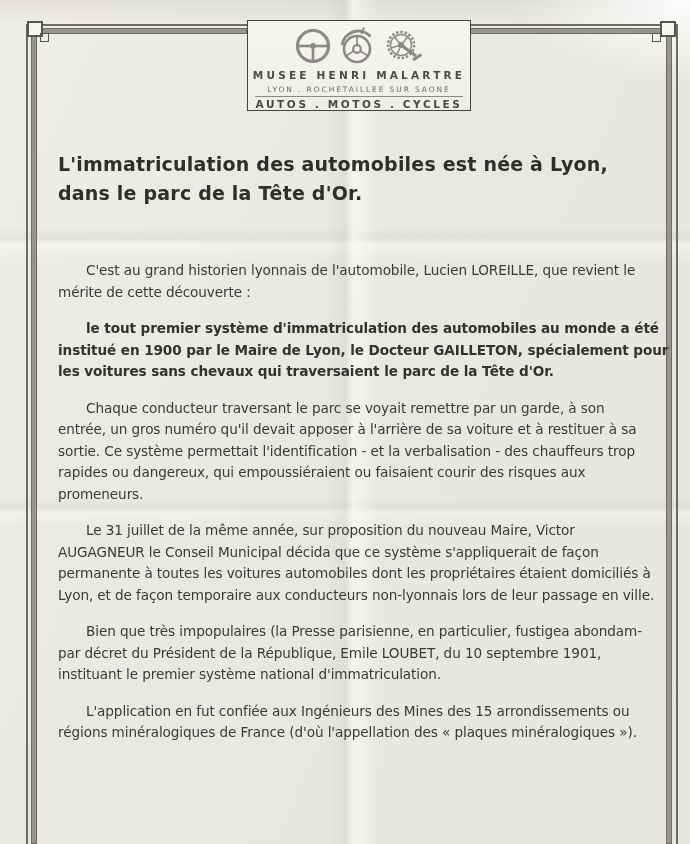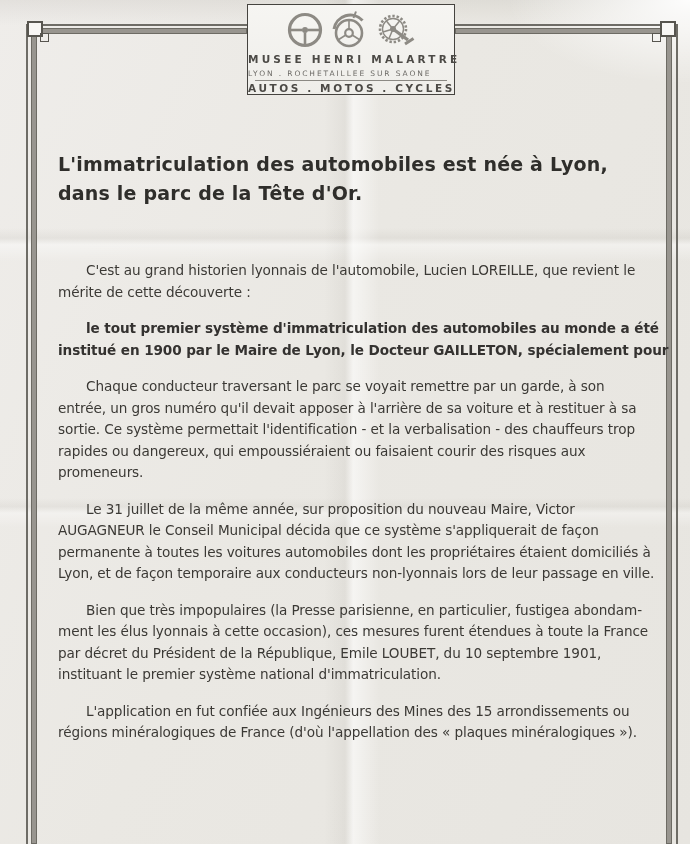--- a/index.html
+++ b/index.html
@@ -18,25 +18,25 @@
       linear-gradient(180deg, rgba(0,0,0,0) 59%, rgba(120,115,105,0.07) 60%, rgba(255,255,255,0.35) 60.8%, rgba(0,0,0,0) 62.5%),
       linear-gradient(115deg, #efedea 0%, #eae8e3 45%, #e7e5e0 100%);
   }
   
   .keyline{position:absolute;background:#6e6c66;}
   .bar{position:absolute;background:#98958f;box-shadow:inset 0 0 0 1px rgba(75,72,66,0.55);}
   .corner{position:absolute;width:12px;height:12px;border:2px solid #57554f;background:rgba(248,247,244,0.85);}
   .corner-step{position:absolute;width:7px;height:7px;border:1.5px solid #57554f;background:transparent;}
   
   .logo-box{
-    position:absolute;left:247px;top:4px;width:208px;height:91px;
+    position:absolute;left:247px;top:20px;width:224px;height:91px;
     background:linear-gradient(180deg,#f6f5f2,#efeeea);
     border:1.5px solid #45433f;
     box-sizing:border-box;
-    text-align:left;
+    text-align:center;
     z-index:3;
   }
   .logo-icons{display:flex;justify-content:center;gap:2px;margin-top:3px;height:44px;}
   .logo-name{font-size:10.5px;font-weight:bold;letter-spacing:3.2px;color:#4c4a46;margin-top:1px;white-space:nowrap;}
   .logo-loc{font-size:7.5px;letter-spacing:1.9px;color:#6c6a66;margin-top:4px;white-space:nowrap;}
   .logo-sep{height:1px;background:#8b8984;margin:2px 7px 1px;}
   .logo-cat{font-size:10.5px;font-weight:bold;letter-spacing:2.6px;color:#4c4a46;white-space:nowrap;}
   
   .content{position:absolute;left:58px;top:150px;width:602px;}
   .doc-title{
@@ -120,40 +120,40 @@
     </h1>
 
     <div class="para">
       <div class="line indent">C'est au grand historien lyonnais de l'automobile, Lucien LOREILLE, que revient le</div>
       <div class="line">mérite de cette découverte :</div>
     </div>
 
     <div class="para bold">
       <div class="line indent">le tout premier système d'immatriculation des automobiles au monde a été</div>
       <div class="line">institué en 1900 par le Maire de Lyon, le Docteur GAILLETON, spécialement pour</div>
+      <div class="line">les voitures sans chevaux qui traversaient le parc de la Tête d'Or.</div>
     </div>
 
     <div class="para">
       <div class="line indent">Chaque conducteur traversant le parc se voyait remettre par un garde, à son</div>
       <div class="line">entrée, un gros numéro qu'il devait apposer à l'arrière de sa voiture et à restituer à sa</div>
       <div class="line">sortie. Ce système permettait l'identification - et la verbalisation - des chauffeurs trop</div>
       <div class="line">rapides ou dangereux, qui empoussiéraient ou faisaient courir des risques aux</div>
       <div class="line">promeneurs.</div>
     </div>
 
     <div class="para">
       <div class="line indent">Le 31 juillet de la même année, sur proposition du nouveau Maire, Victor</div>
       <div class="line">AUGAGNEUR le Conseil Municipal décida que ce système s'appliquerait de façon</div>
       <div class="line">permanente à toutes les voitures automobiles dont les propriétaires étaient domiciliés à</div>
       <div class="line">Lyon, et de façon temporaire aux conducteurs non-lyonnais lors de leur passage en ville.</div>
     </div>
 
     <div class="para">
       <div class="line indent">Bien que très impopulaires (la Presse parisienne, en particulier, fustigea abondam-</div>
-      <div class="line">ment les élus lyonnais à cette occasion), ces mesures furent étendues à toute la France</div>
       <div class="line">par décret du Président de la République, Emile LOUBET, du 10 septembre 1901,</div>
       <div class="line">instituant le premier système national d'immatriculation.</div>
     </div>
 
     <div class="para">
       <div class="line indent">L'application en fut confiée aux Ingénieurs des Mines des 15 arrondissements ou</div>
       <div class="line">régions minéralogiques de France (d'où l'appellation des « plaques minéralogiques »).</div>
     </div>
 
     <div class="para">

